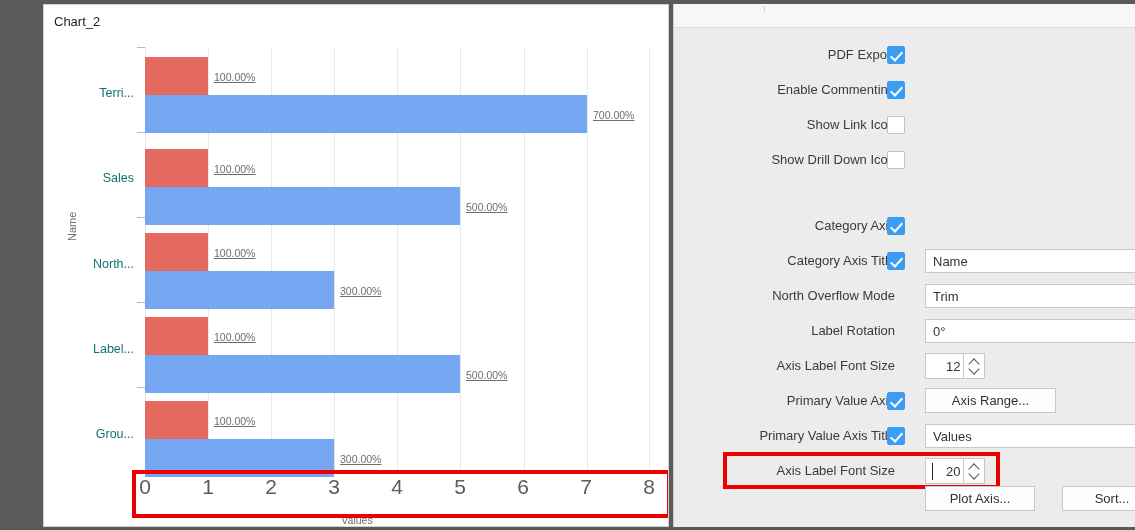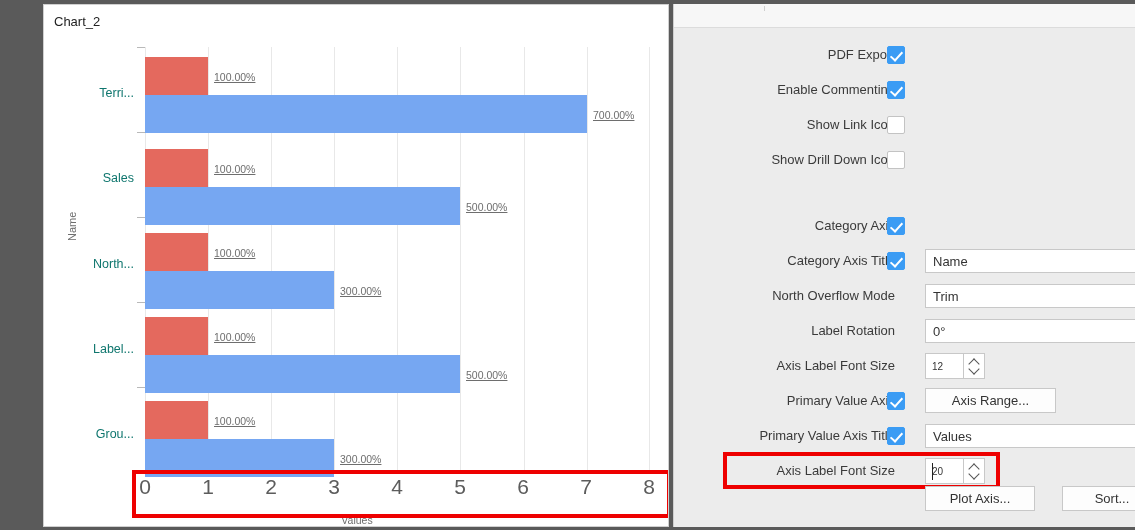--- a/index.html
+++ b/index.html
@@ -131,22 +131,22 @@
     border: solid #4a4a4a; border-width: 0 2px 2px 0;
     transform: rotate(45deg);
   }
   .spinner {
     position: absolute; top: 5px; height: 26px; width: 60px;
     display: flex;
   }
   .spinner .sp-val {
     flex: 1; background: #ffffff; border: 1px solid #c8c8c8;
     border-right: none;
-    font-size: 10px; color: #333;
-    display: flex; align-items: center; padding-left: 6px;
+    font-size: 13px; color: #333;
+    display: flex; align-items: center; padding-left: 20px;
   }
   .spinner .sp-btns {
     width: 22px; background: #ffffff; border: 1px solid #c8c8c8;
     position: relative;
   }
   .spinner .sp-up, .spinner .sp-dn {
     position: absolute; left: 6px; width: 8px; height: 8px;
     border: solid #555; border-width: 0 1.5px 1.5px 0;
   }
   .spinner .sp-up { top: 6px; transform: rotate(-135deg); }

